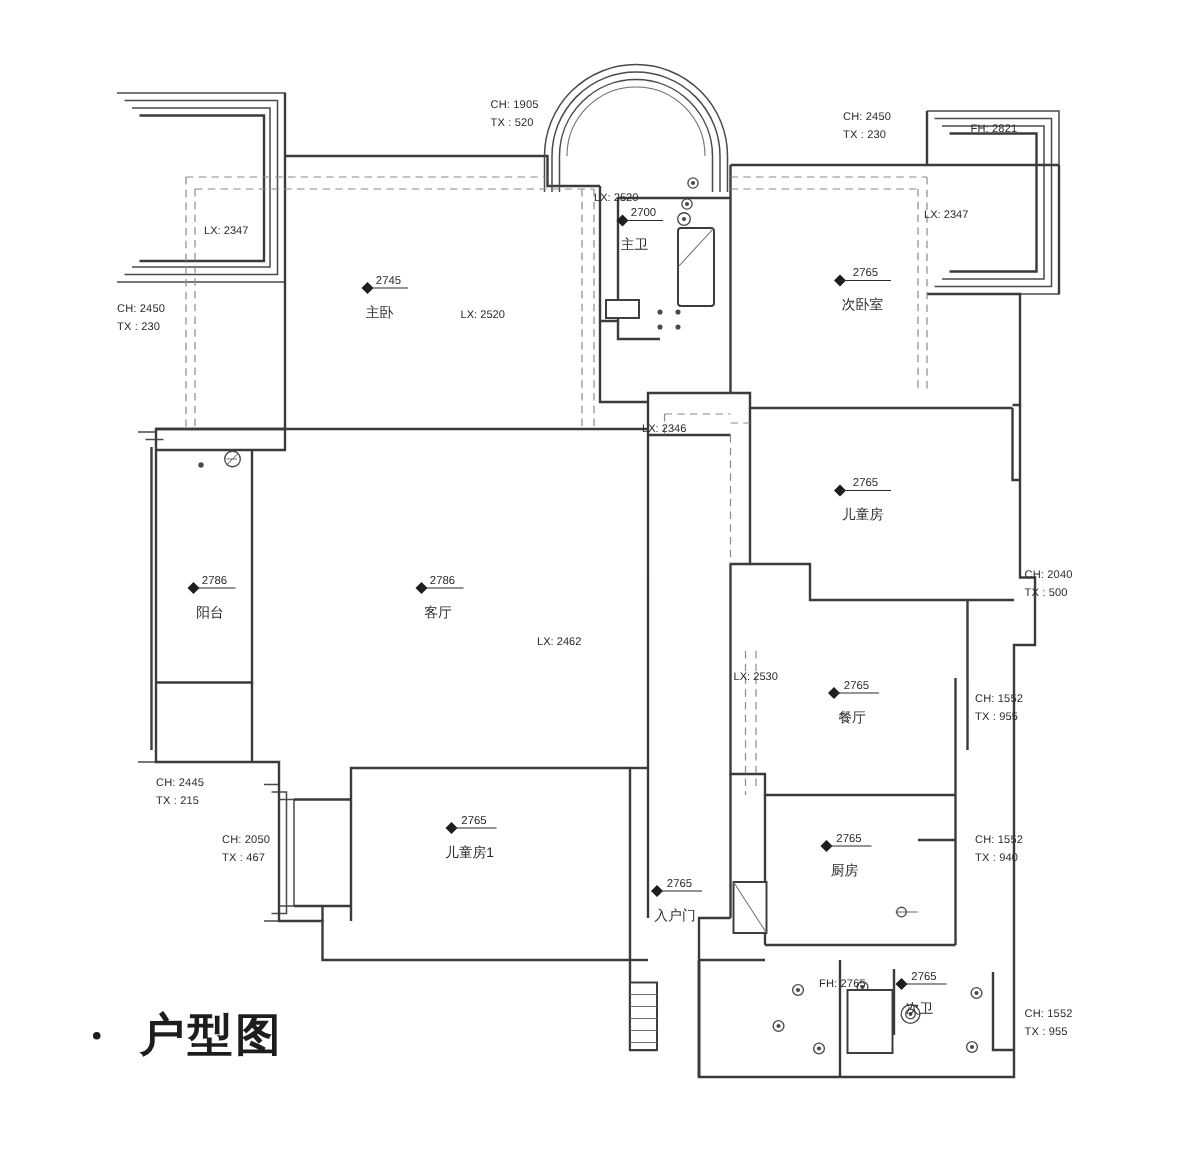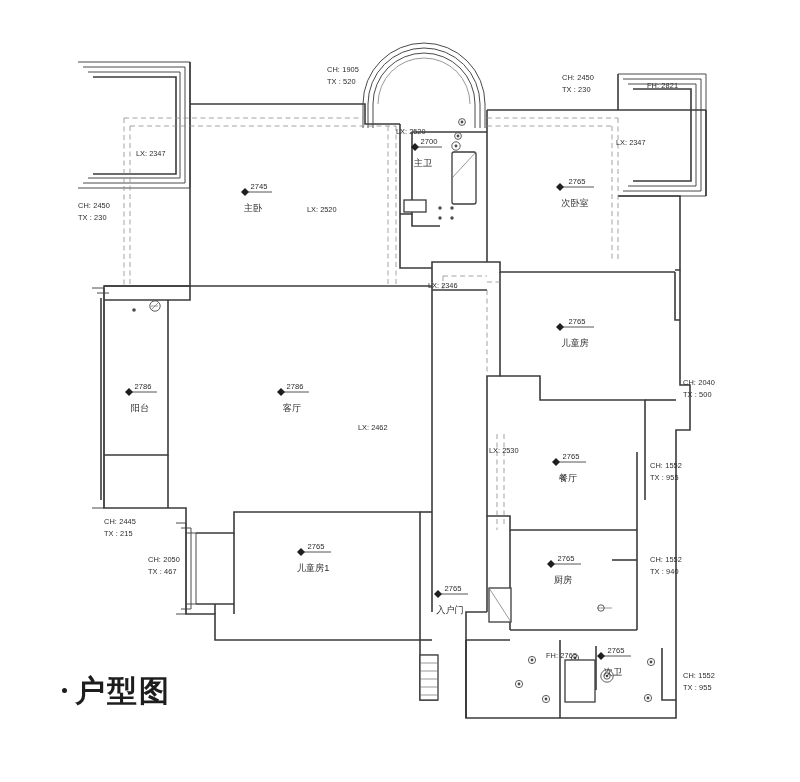--- a/index.html
+++ b/index.html
@@ -84,21 +84,21 @@
   }
   .marker {
     fill: #1d1d1d;
   }
   .title-wrap {
     position: absolute;
     left: 62px;
     top: 676px;
     display: flex;
     align-items: center;
-    gap: 8px;
+    gap: 26px;
   }
   .title-dot {
     width: 5px;
     height: 5px;
     border-radius: 50%;
     background: #1d1d1d;
     margin-bottom: 2px;
   }
   .title-text {
     font-family: "Liberation Sans", sans-serif;

